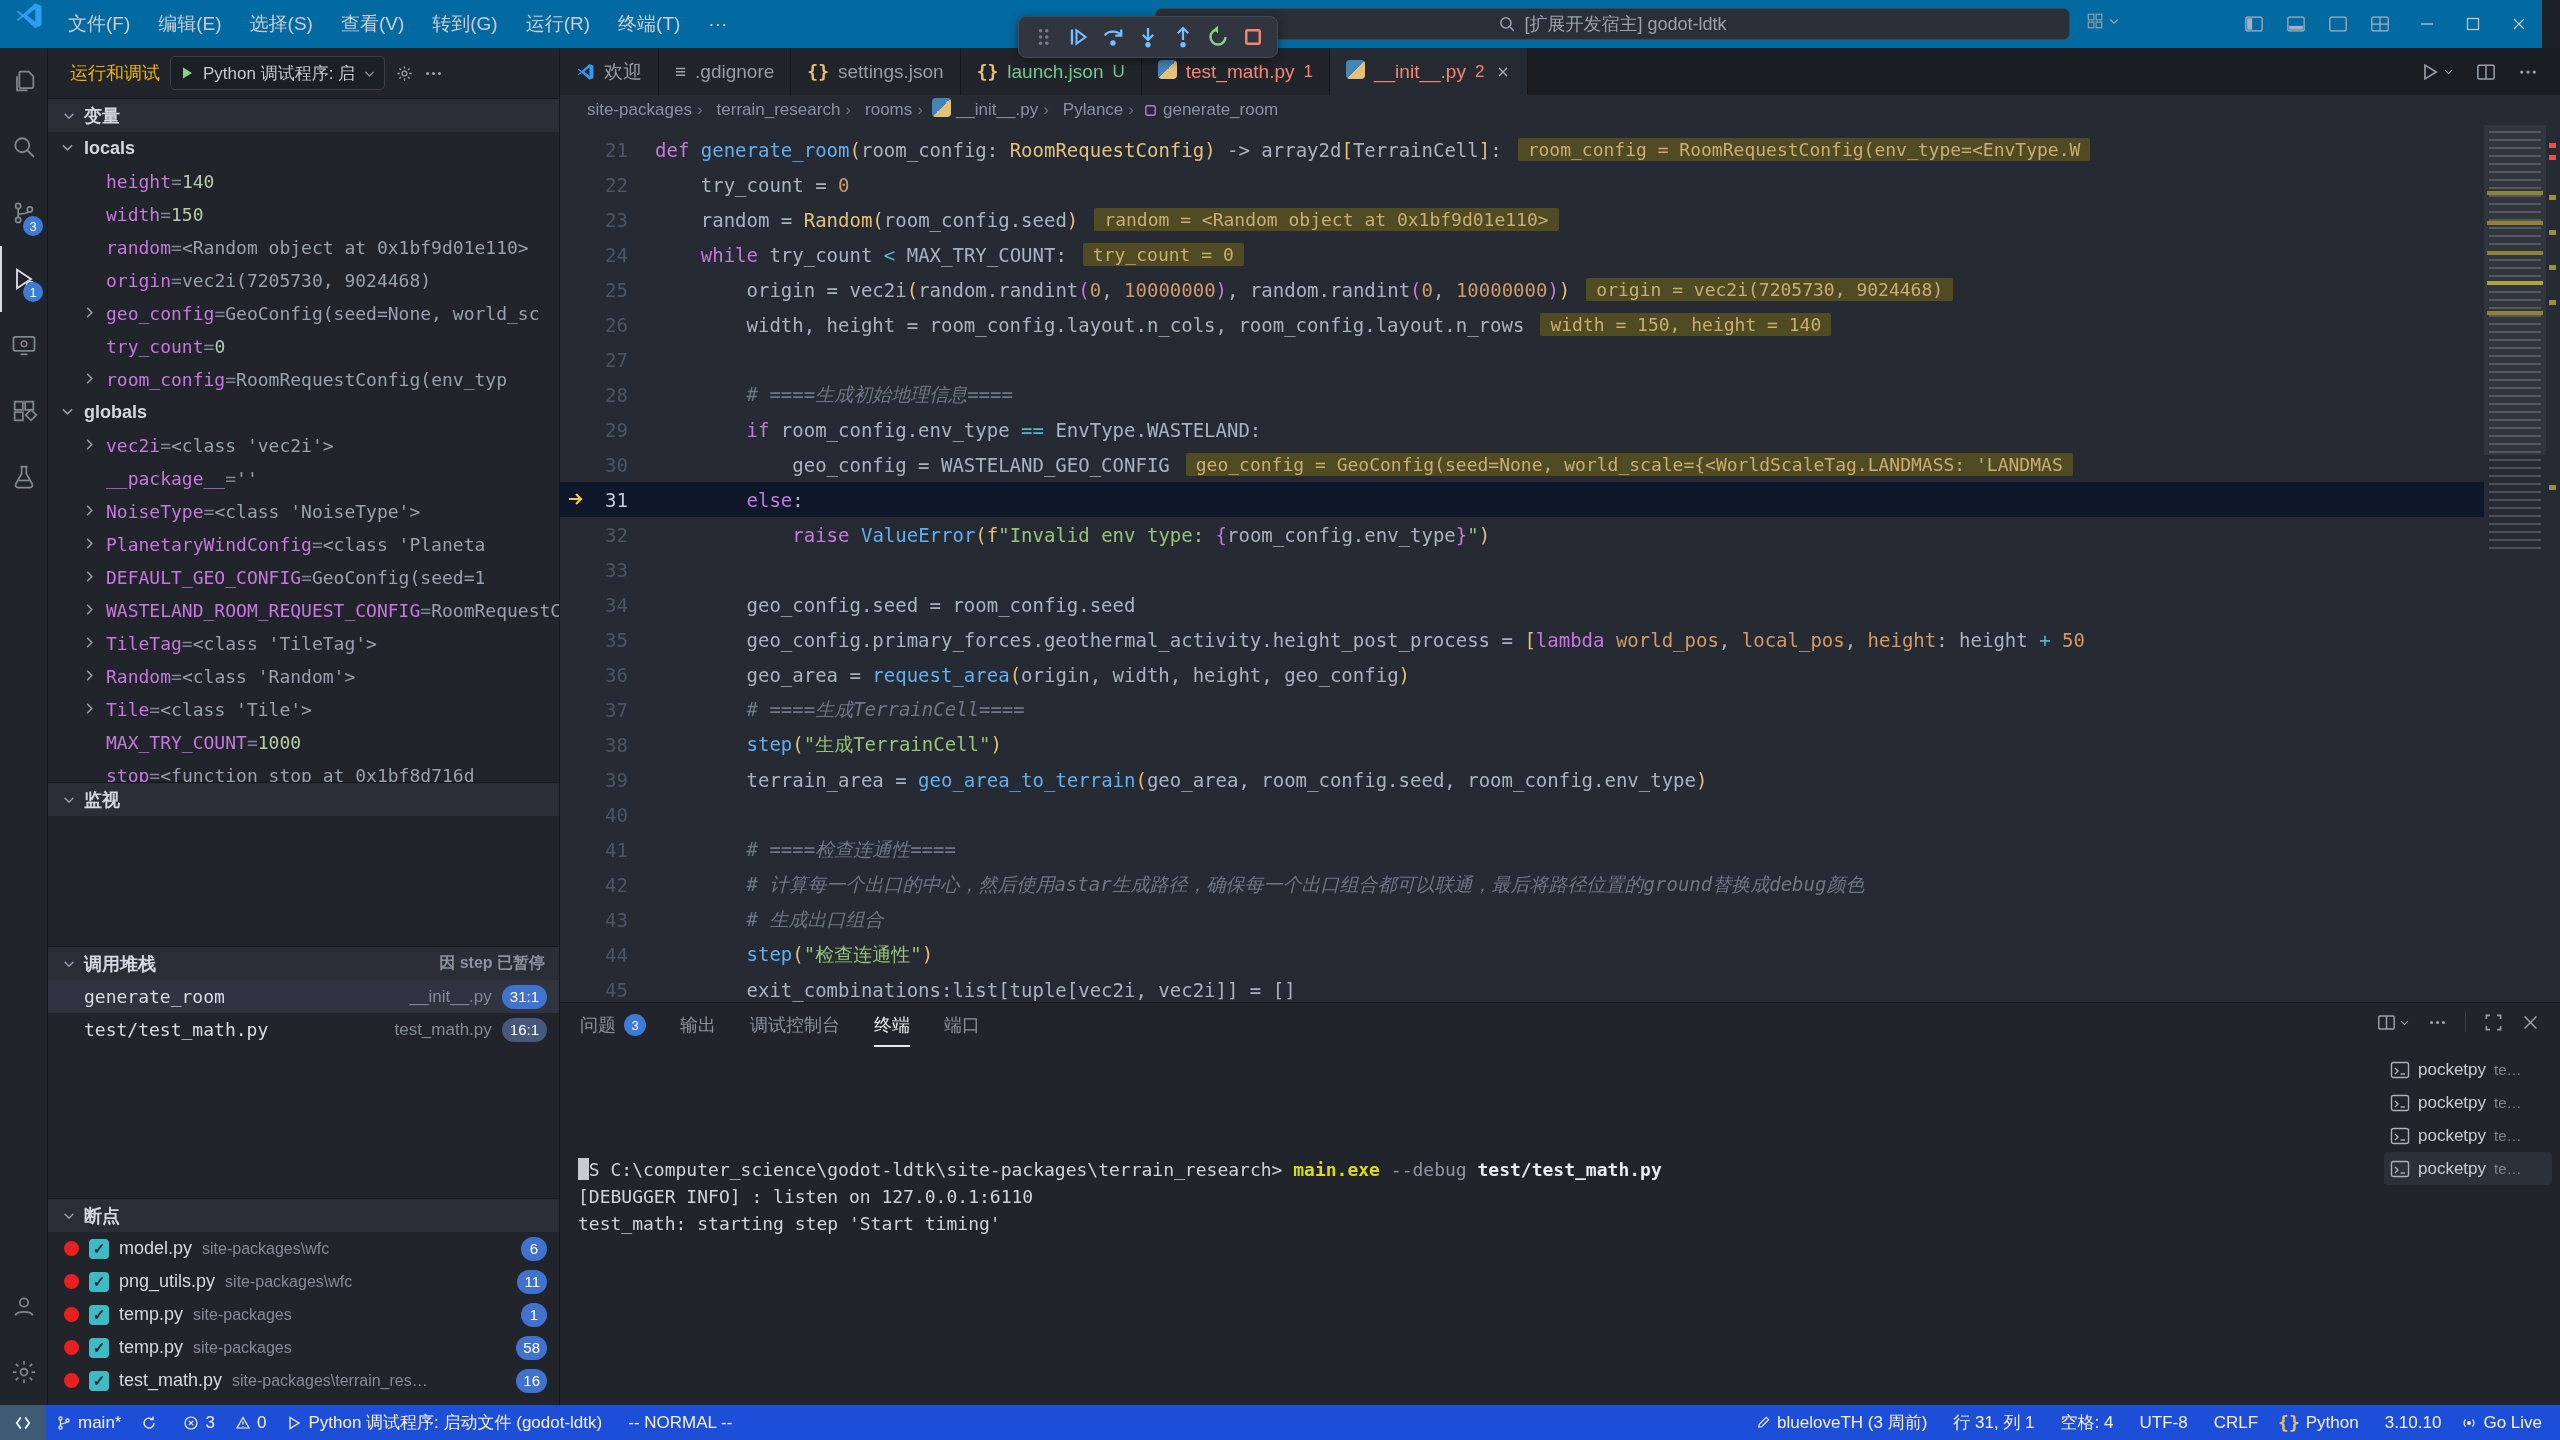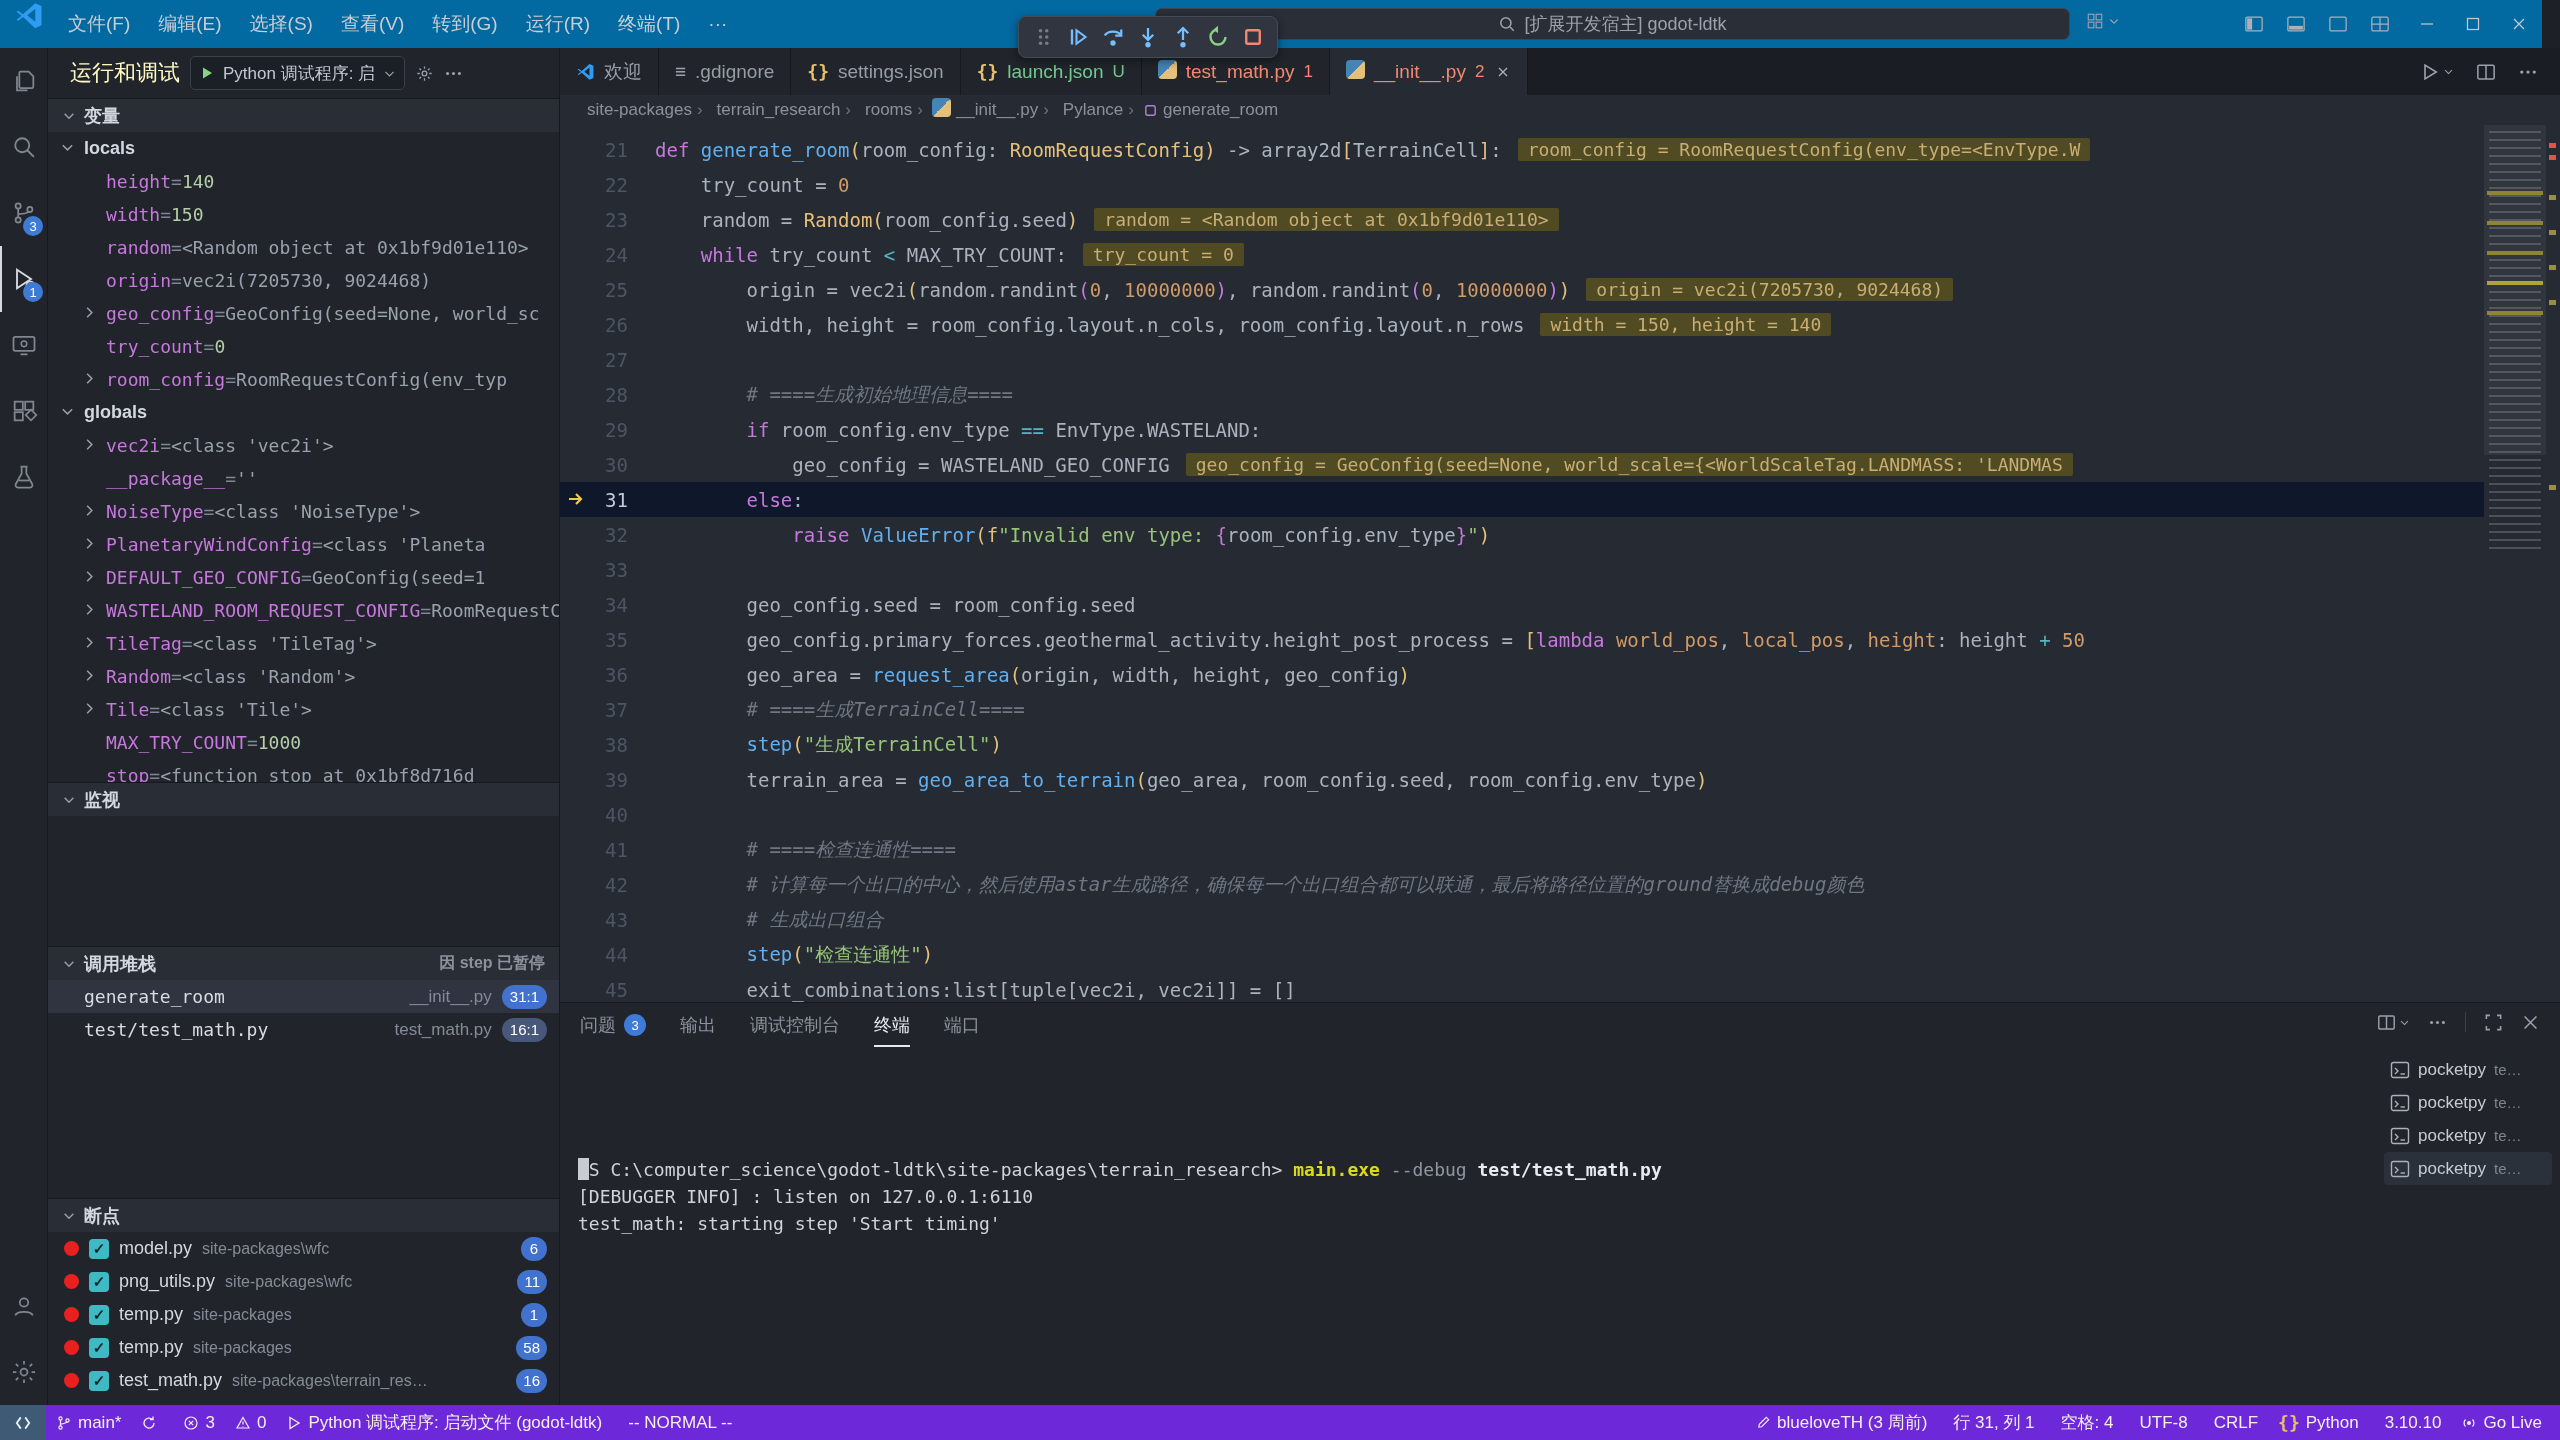--- a/index.html
+++ b/index.html
@@ -24,21 +24,21 @@
   
   .activitybar{position:fixed;top:48px;left:0;width:48px;bottom:35px;background:#21252b;border-right:1px solid #15181d;display:flex;flex-direction:column;z-index:30}
   .abitem{position:relative;width:48px;height:66px;display:flex;align-items:center;justify-content:center;color:#80878f}
   .abitem.active{color:#d7dae0;box-shadow:inset 2px 0 0 #d7dae0}
   .abbadge{position:absolute;right:5px;bottom:10px;min-width:20px;height:20px;border-radius:10px;background:#3e7bd7;color:#fff;
     font-size:13px;display:flex;align-items:center;justify-content:center;padding:0 4px}
   .abspacer{flex:1}
   
   .sidebar{position:fixed;top:48px;left:48px;width:512px;bottom:35px;background:#21252b;border-right:1px solid #15181d;display:flex;flex-direction:column;z-index:20;overflow:hidden}
   .sbheader{height:50px;display:flex;align-items:center;padding:0 12px 0 22px;gap:10px}
-  .sbtitle{font-size:22px;color:#fef9c3;white-space:nowrap}
+  .sbtitle{font-size:18px;color:#eab308;white-space:nowrap}
   .launchsel{display:flex;align-items:center;gap:8px;background:#1b1f26;border:1px solid #3a3f4a;border-radius:5px;height:34px;padding:0 8px;max-width:235px;overflow:hidden}
   .launchsel .lbl{font-size:17px;color:#c3c9d2;white-space:nowrap;overflow:hidden;max-width:170px}
   .sbhicon{color:#9ba2ad;display:flex;align-items:center}
   .sechead{height:34px;background:#282d36;border-top:1px solid #15181d;display:flex;align-items:center;gap:8px;padding:0 14px;
     font-size:18px;font-weight:700;color:#d2d7e0}
   .sechead .note{margin-left:auto;font-weight:700;font-size:16px;color:#8b929e}
   .varsbody{height:650px;overflow:hidden}
   .watchbody{height:130px;background:#21252b}
   .csbody{height:218px}
   .bpbody{flex:1}
@@ -105,21 +105,21 @@
   .pdivider{width:1px;height:20px;background:#3a3f4a}
   .term{position:absolute;left:18px;top:72px;right:200px;font-family:"DejaVu Sans Mono",monospace;font-size:18px;line-height:27px;white-space:pre}
   .tk-tw{color:#cfd3da}.tk-ty{color:#dada1b;font-weight:700}.tk-td{color:#8f96a3}.tk-tb{color:#e8ebf0;font-weight:700}
   .tcursor{width:11px;height:22px;background:#c8ccd2;margin-top:3px}
   .termlist{position:absolute;right:8px;top:50px;width:168px}
   .trow{height:33px;display:flex;align-items:center;gap:8px;padding:0 6px;border-radius:4px}
   .trow.sel{background:#2b313b}
   .tname{font-size:17px;color:#c7ccd4}
   .tdesc{font-size:15px;color:#7d8591}
   
-  .statusbar{position:fixed;left:0;right:0;bottom:0;height:35px;background:#6d28d9;display:flex;align-items:center;color:#f7efe9;font-size:17px;z-index:50}
+  .statusbar{position:fixed;left:0;right:0;bottom:0;height:35px;background:#1d4ed8;display:flex;align-items:center;color:#f7efe9;font-size:17px;z-index:50}
   .remoteblk{width:46px;height:35px;background:#3e5a75;display:flex;align-items:center;justify-content:center;flex:none}
   .sbgroup{display:flex;align-items:center;height:100%}
   .sbitem{display:flex;align-items:center;gap:6px;padding:0 10px;height:100%;white-space:nowrap}
   .sbspacer{flex:1}
   .ic-braces{color:#e8c06a;font-weight:700;font-size:18px;font-family:"DejaVu Sans Mono",monospace}
   .ic-list{color:#9aa1ad;font-size:19px}
   .ic-py{width:19px;height:19px;border-radius:4px;display:inline-block;background:linear-gradient(135deg,#4584b6 50%,#e5c07b 50%)}
   svg{display:block}
 </style>
 </head>

